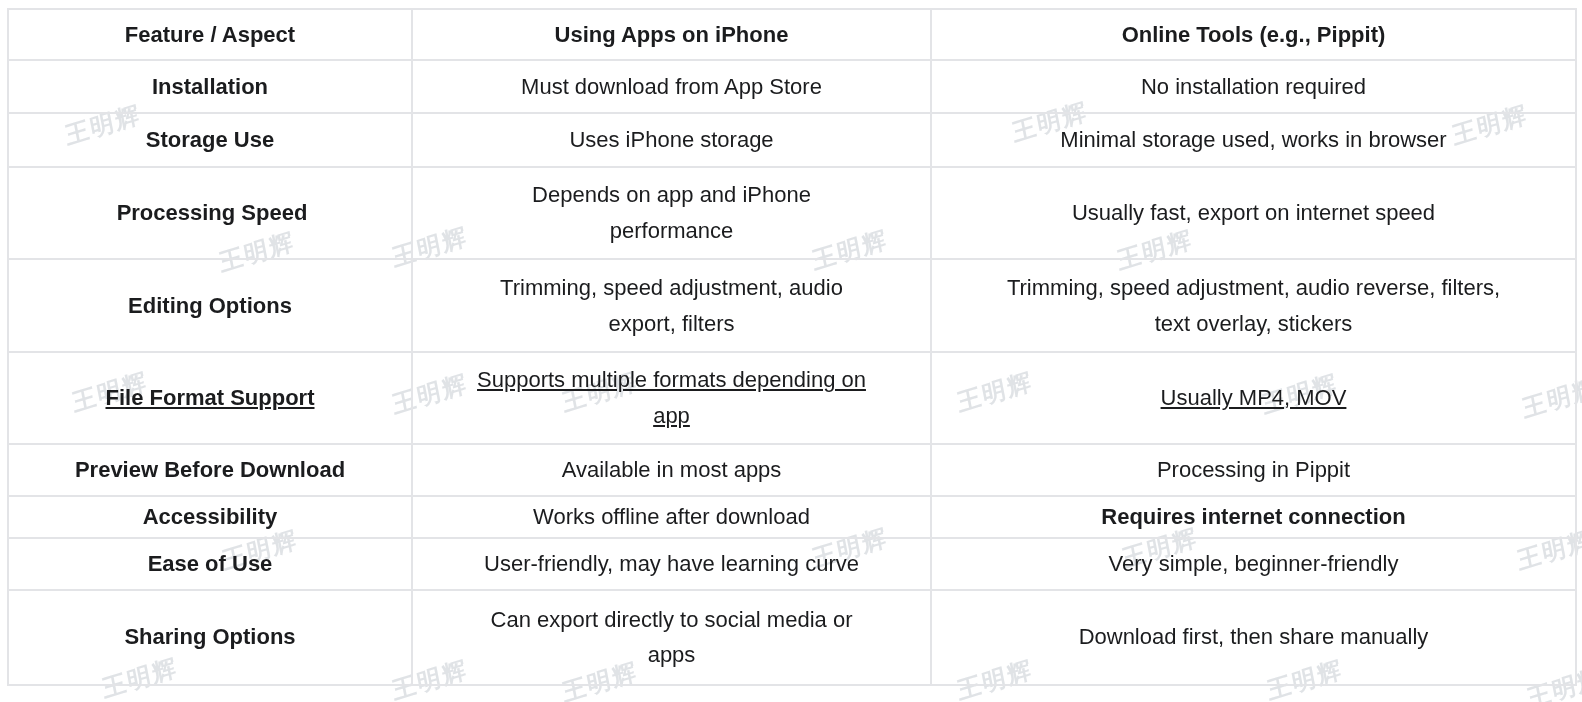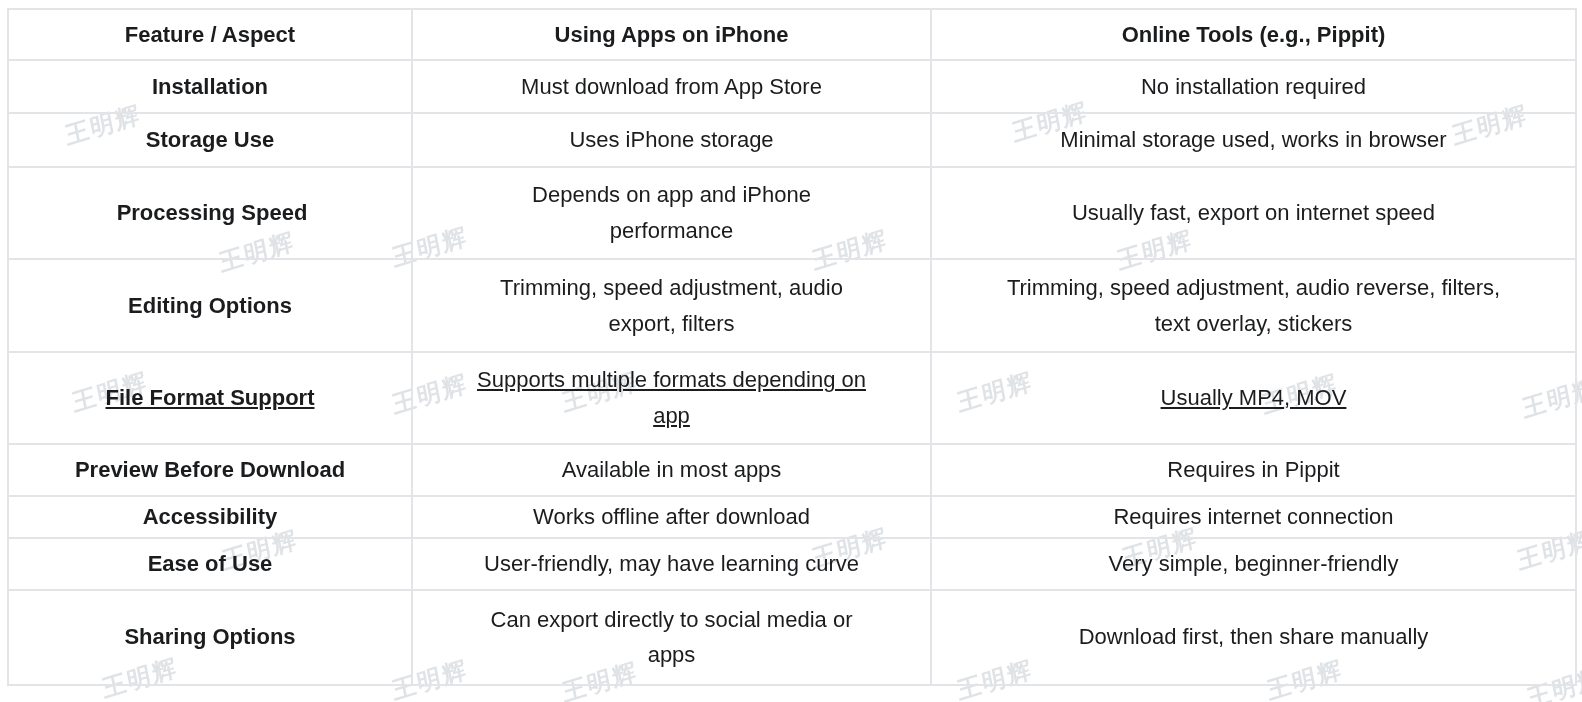--- a/index.html
+++ b/index.html
@@ -137,26 +137,26 @@
       </tr>
       <tr>
         <td class="feature-cell" style="border-color: rgb(227, 228, 231);">File Format Support</td>
         <td style="border-color: rgb(227, 228, 231);">Supports multiple formats depending on
 app</td>
         <td style="border-color: rgb(227, 228, 231);">Usually MP4, MOV</td>
       </tr>
       <tr>
         <td class="feature-cell" style="border-color: rgb(227, 228, 231);">Preview Before Download</td>
         <td style="border-color: rgb(227, 228, 231);">Available in most apps</td>
-        <td style="border-color: rgb(227, 228, 231);">Requires in Pippit</td>
+        <td style="border-color: rgb(227, 228, 231);">Processing in Pippit</td>
       </tr>
       <tr>
         <td class="feature-cell" style="border-color: rgb(227, 228, 231);">Accessibility</td>
         <td style="border-color: rgb(227, 228, 231);">Works offline after download</td>
-        <td style="border-color: rgb(227, 228, 231);">Requires internet connection</td>
+        <td style="border-color: rgb(227, 228, 231); font-weight: bold;">Requires internet connection</td>
       </tr>
       <tr>
         <td class="feature-cell" style="border-color: rgb(227, 228, 231); text-align: center;">Ease of Use</td>
         <td style="border-color: rgb(227, 228, 231);">User-friendly, may have learning curve</td>
         <td style="border-color: rgb(227, 228, 231);">Very simple, beginner-friendly</td>
       </tr>
       <tr>
         <td class="feature-cell" style="border-color: rgb(227, 228, 231);">Sharing Options</td>
         <td style="border-color: rgb(227, 228, 231);">Can export directly to social media or
 apps</td>

